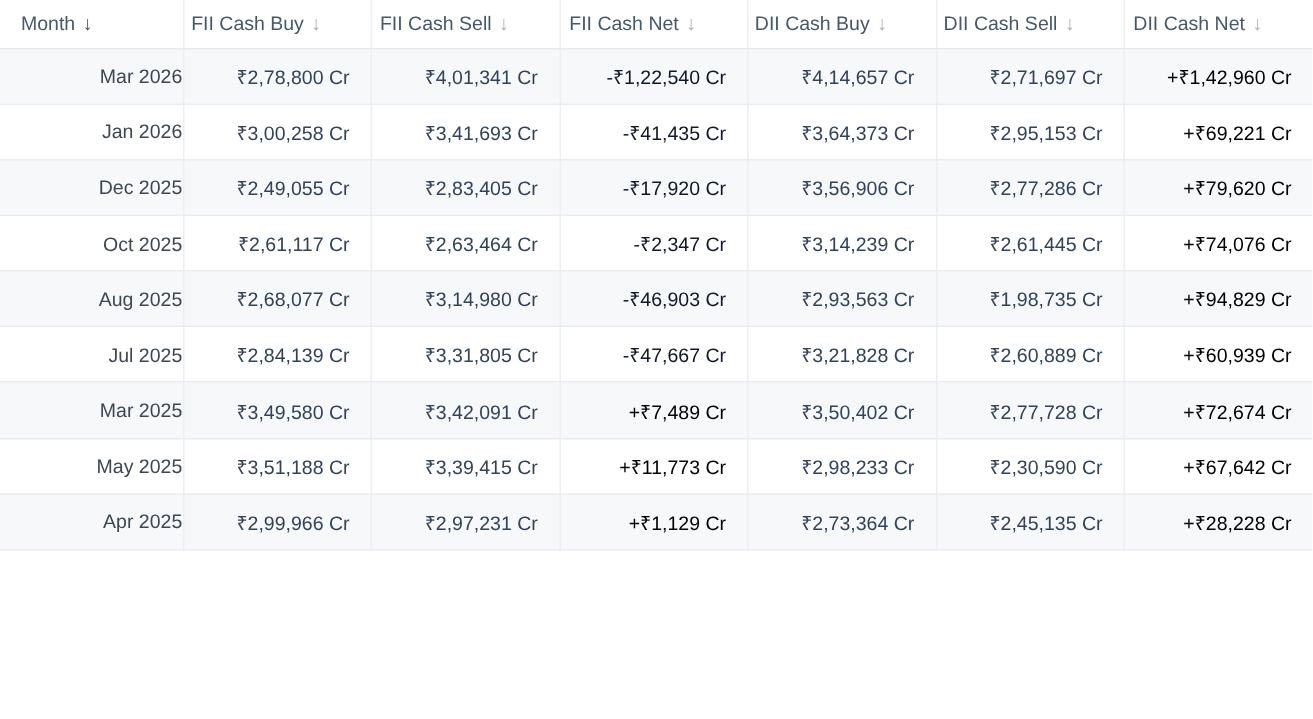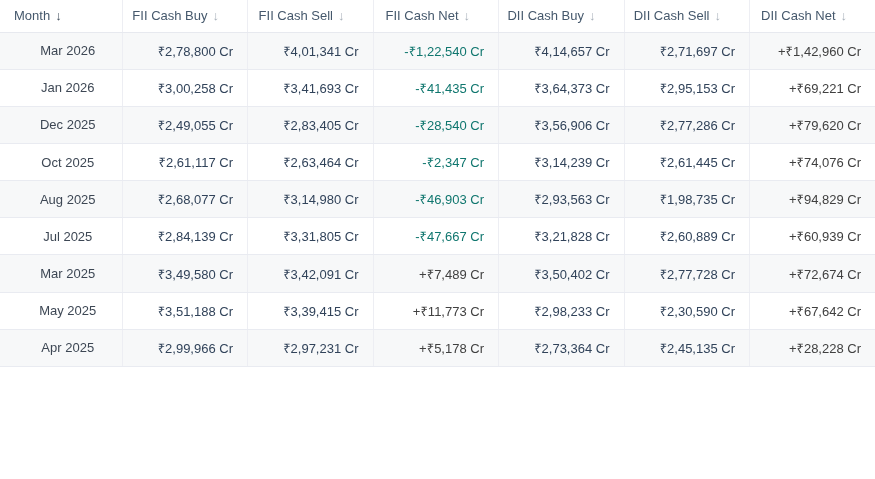--- a/index.html
+++ b/index.html
@@ -18,21 +18,21 @@
   }
   
   table.fii-dii-table th:first-child,
   table.fii-dii-table td:first-child { width: 122px; }
 
   thead th {
     background: #ffffff;
     color: #45586c;
     font-size: 13px;
     font-weight: 500;
-    text-align: right;
+    text-align: center;
     height: 32px;
     padding: 0 28px 0 0;
     border-bottom: 1px solid #e7e9ef;
     border-right: 1px solid #edeef3;
     box-sizing: border-box;
     white-space: nowrap;
     cursor: pointer;
   }
   thead th:last-child { border-right: none; }
   thead th.month-col {
@@ -55,26 +55,26 @@
     padding: 0 14px 0 0;
     border-bottom: 1px solid #e9ebf1;
     border-right: 1px solid #edeef3;
     box-sizing: border-box;
     white-space: nowrap;
   }
   tbody td:last-child { border-right: none; }
   tbody tr:nth-child(odd)  td { background: #f7f8f9; }
   tbody tr:nth-child(even) td { background: #ffffff; }
   tbody td.month {
-    text-align: center;
+    text-align: right;
     padding: 0 0 0 14px;
     color: #3d4754;
   }
-  tbody td.neg { color: #0f766e; }
-  tbody td.pos { color: #404040; }
+  tbody td.neg { color: #0f172a; }
+  tbody td.pos { color: #000000; }
 </style>
 </head>
 <body>
 
 <table class="fii-dii-table">
   <thead>
     <tr>
         <th class="month-col"><span>Month</span><span class="sort-arrow active">↓</span></th>
         <th><span>FII Cash Buy</span><span class="sort-arrow">↓</span></th>
         <th><span>FII Cash Sell</span><span class="sort-arrow">↓</span></th>
@@ -100,21 +100,21 @@
         <td>₹3,41,693 Cr</td>
         <td class="neg">-₹41,435 Cr</td>
         <td>₹3,64,373 Cr</td>
         <td>₹2,95,153 Cr</td>
         <td class="pos">+₹69,221 Cr</td>
       </tr>
       <tr>
         <td class="month">Dec 2025</td>
         <td>₹2,49,055 Cr</td>
         <td>₹2,83,405 Cr</td>
-        <td class="neg">-₹28,540 Cr</td>
+        <td class="neg">-₹17,920 Cr</td>
         <td>₹3,56,906 Cr</td>
         <td>₹2,77,286 Cr</td>
         <td class="pos">+₹79,620 Cr</td>
       </tr>
       <tr>
         <td class="month">Oct 2025</td>
         <td>₹2,61,117 Cr</td>
         <td>₹2,63,464 Cr</td>
         <td class="neg">-₹2,347 Cr</td>
         <td>₹3,14,239 Cr</td>
@@ -154,19 +154,19 @@
         <td>₹3,39,415 Cr</td>
         <td class="pos">+₹11,773 Cr</td>
         <td>₹2,98,233 Cr</td>
         <td>₹2,30,590 Cr</td>
         <td class="pos">+₹67,642 Cr</td>
       </tr>
       <tr>
         <td class="month">Apr 2025</td>
         <td>₹2,99,966 Cr</td>
         <td>₹2,97,231 Cr</td>
-        <td class="pos">+₹5,178 Cr</td>
+        <td class="pos">+₹1,129 Cr</td>
         <td>₹2,73,364 Cr</td>
         <td>₹2,45,135 Cr</td>
         <td class="pos">+₹28,228 Cr</td>
       </tr>
     </tbody>
 </table>
 
 </body></html>

